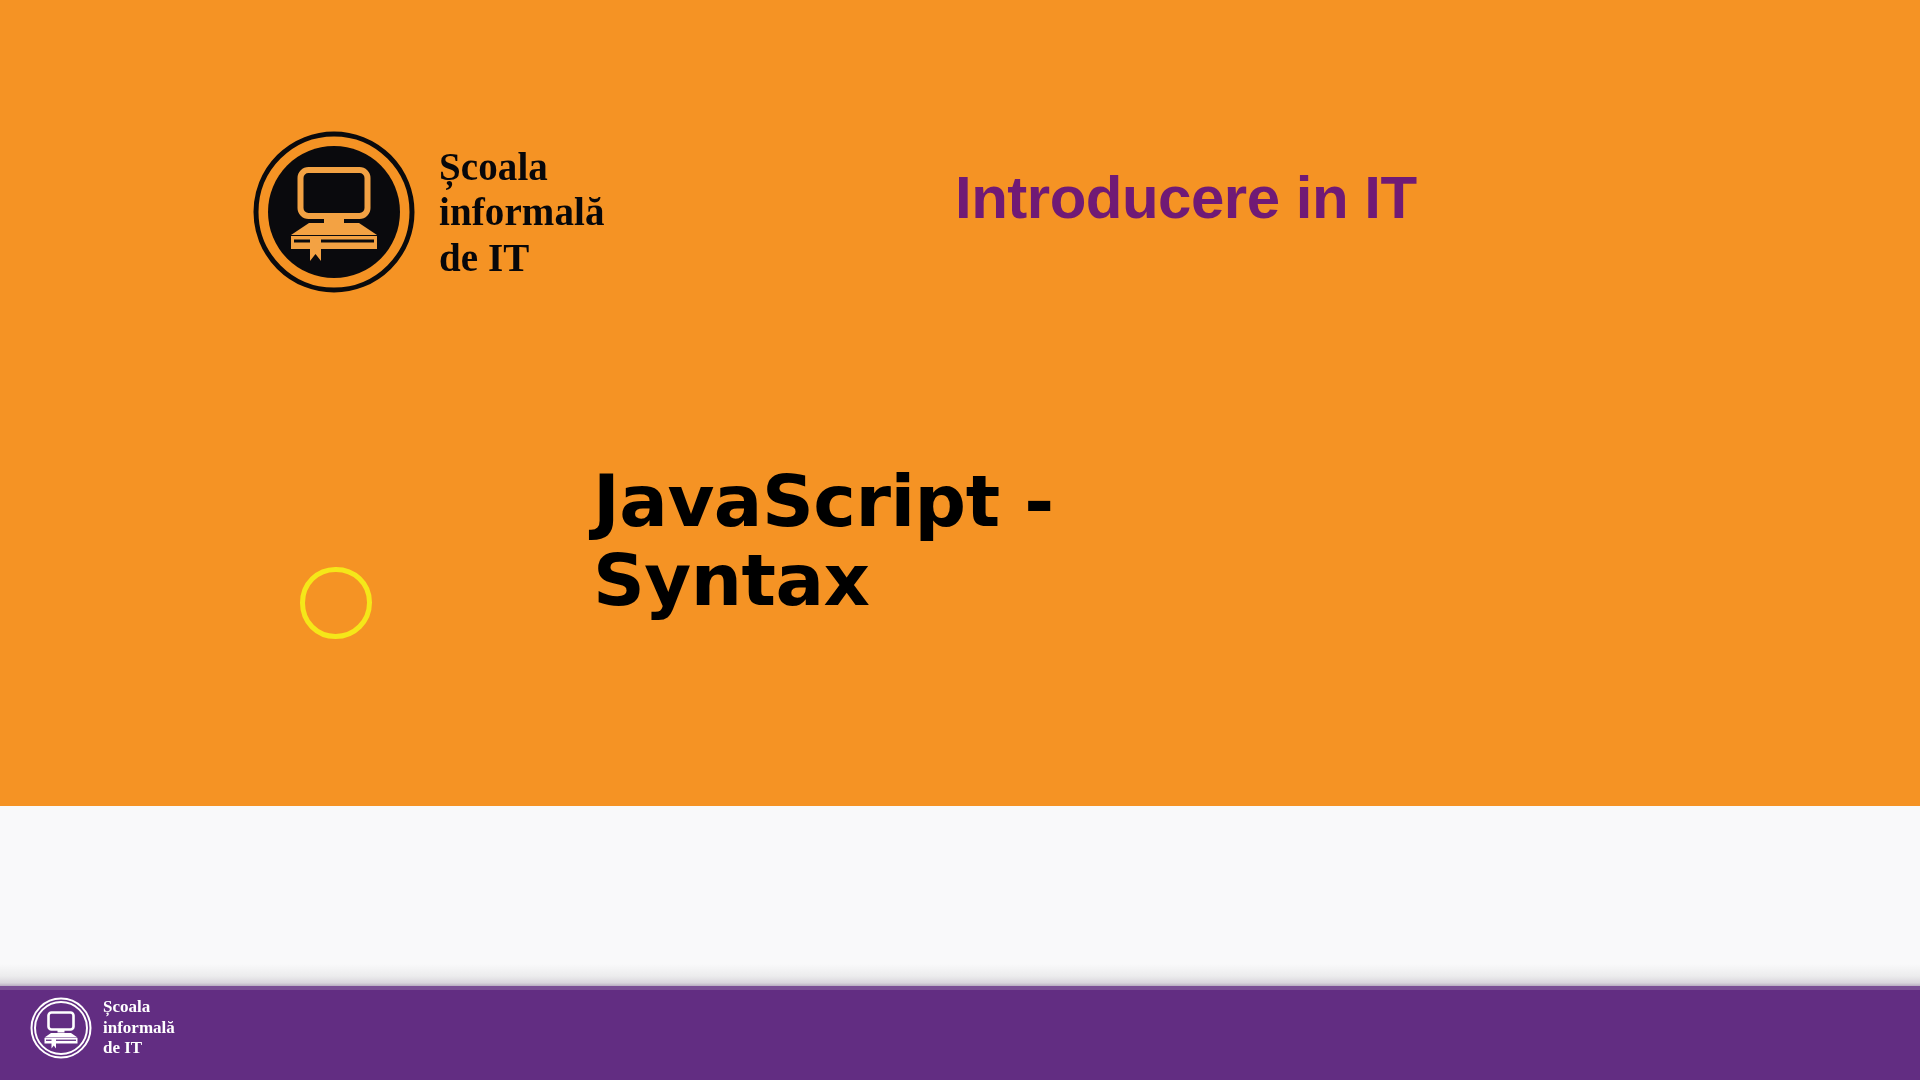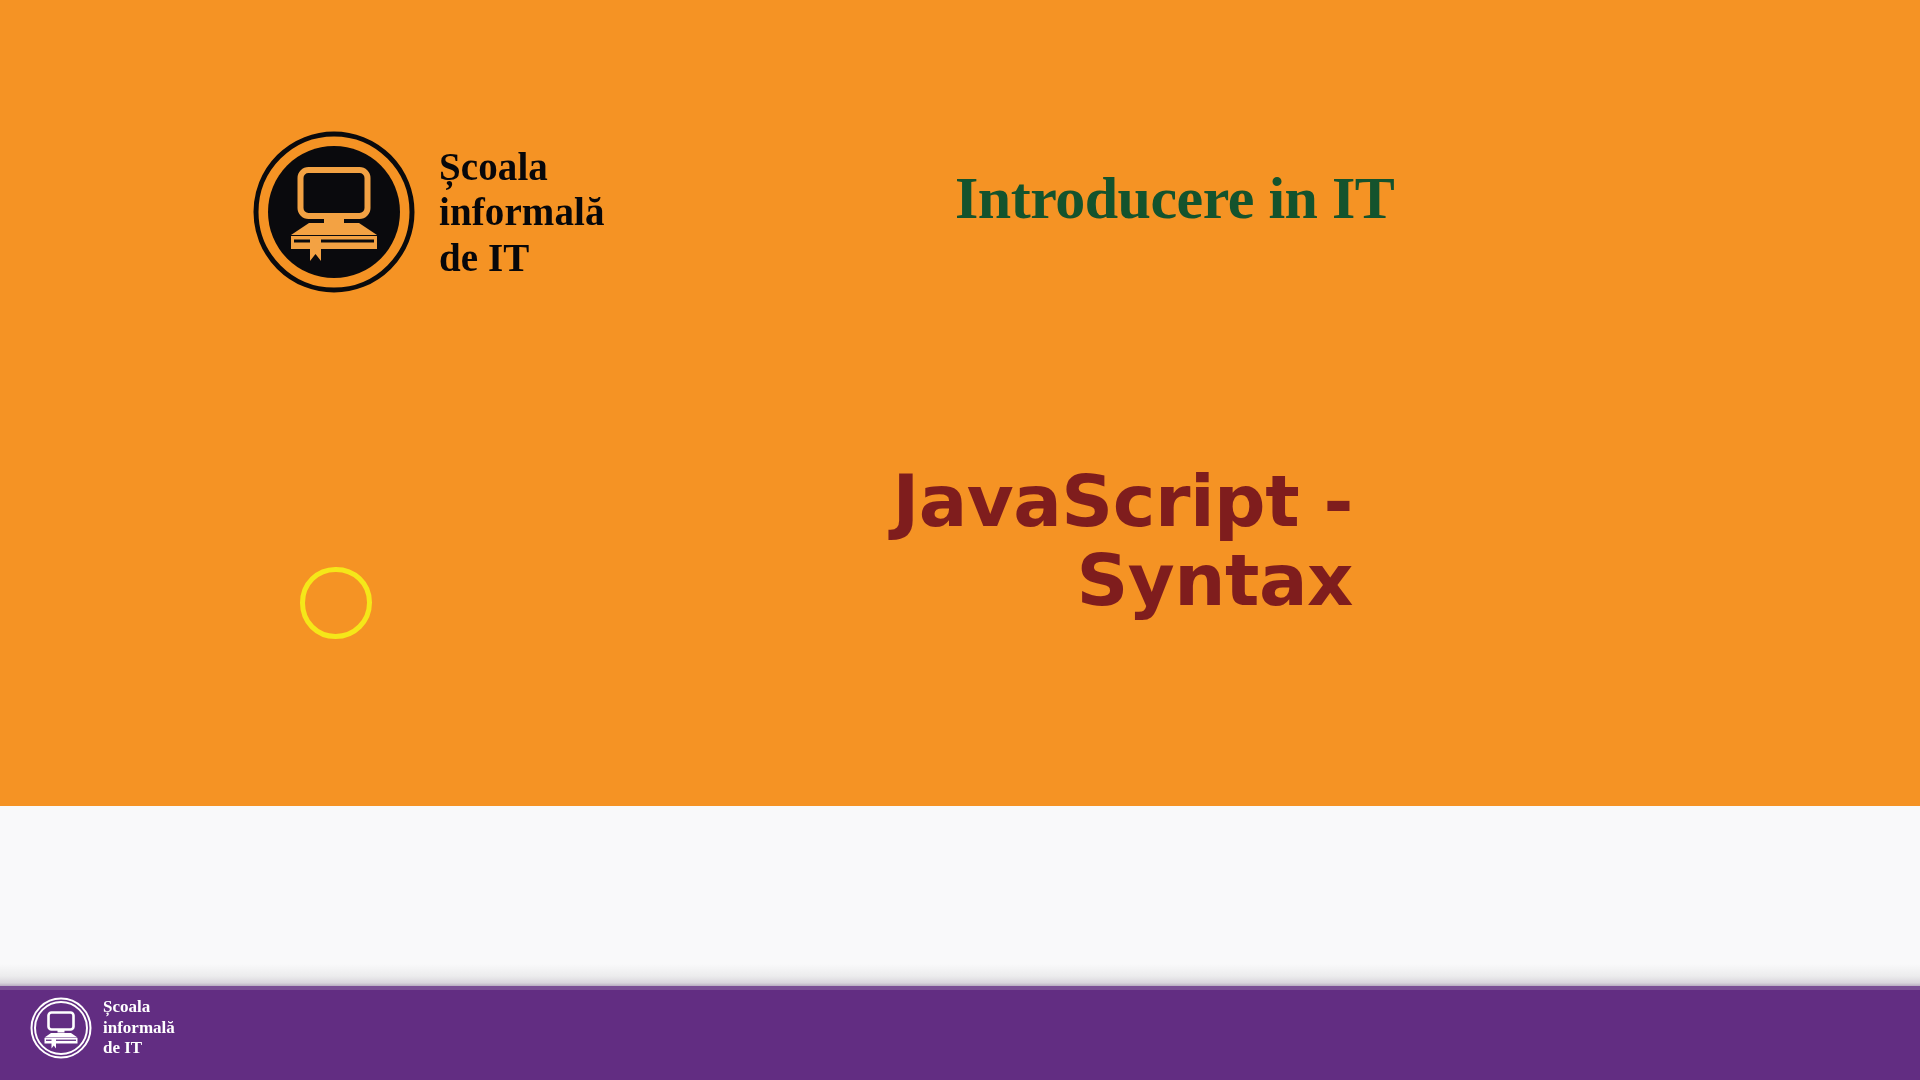--- a/index.html
+++ b/index.html
@@ -54,41 +54,41 @@
     letter-spacing: 0.1px;
     white-space: pre-line;
   }
 
   
   .course-title {
     position: absolute;
     left: 955px;
     top: 165px;
     width: 700px;
-    font-family: Liberation Serif, serif;
+    font-family: Liberation Sans, sans-serif;
     font-weight: bold;
     font-size: 60px;
     line-height: 1.1;
-    color: #14532d;
+    color: #701a75;
     letter-spacing: -0.5px;
   }
 
   
   .slide-heading {
     position: absolute;
     left: 593px;
     top: 462px;
     width: 760px;
     font-family: "DejaVu Sans", sans-serif;
     font-weight: bold;
     font-size: 72px;
     line-height: 1.1;
-    color: #7f1d1d;
+    color: #000000;
     letter-spacing: -0.5px;
-    text-align: right;
+    text-align: left;
   }
 
   
   .annotation-circle {
     position: absolute;
     left: 299px;
     top: 566px;
     width: 74px;
     height: 74px;
   }

